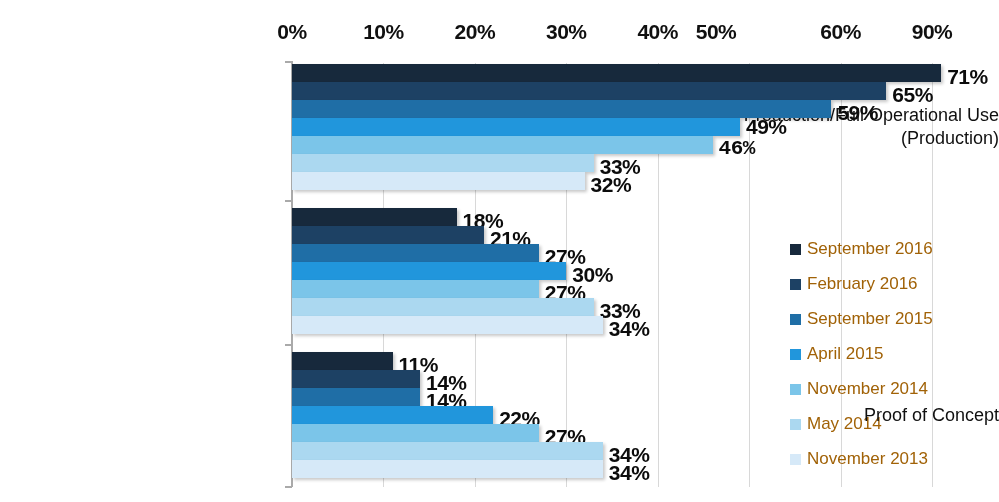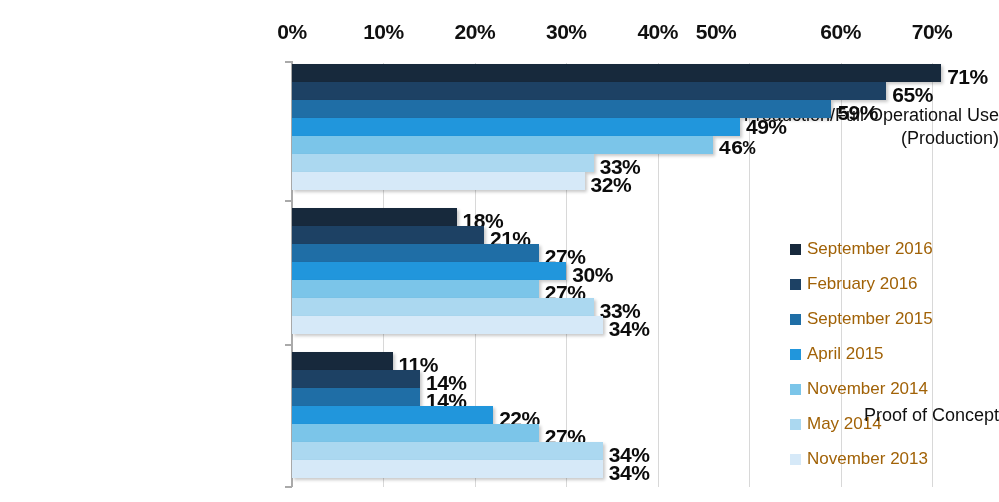--- a/index.html
+++ b/index.html
@@ -65,21 +65,21 @@
 <div id="chart-root">
 
   <div class="xaxis-labels">
       <div class="xtick" style="left: 292px;">0%</div>
       <div class="xtick" style="left: 383.429px;">10%</div>
       <div class="xtick" style="left: 474.857px;">20%</div>
       <div class="xtick" style="left: 566.286px;">30%</div>
       <div class="xtick" style="left: 657.714px;">40%</div>
       <div class="xtick" style="left: 716px;">50%</div>
       <div class="xtick" style="left: 840.571px;">60%</div>
-      <div class="xtick" style="left: 932px;">70%</div>
+      <div class="xtick" style="left: 932px;">90%</div>
     </div>
 
   <div class="axis-line"></div>
 
   <div class="plot">
       <div class="gridline" style="left: 91.4286px; background: rgb(216, 216, 216);"></div>
       <div class="gridline" style="left: 182.857px; background: rgb(216, 216, 216);"></div>
       <div class="gridline" style="left: 274.286px; background: rgb(216, 216, 216);"></div>
       <div class="gridline" style="left: 365.714px; background: rgb(216, 216, 216);"></div>
       <div class="gridline" style="left: 457.143px; background: rgb(216, 216, 216);"></div>

